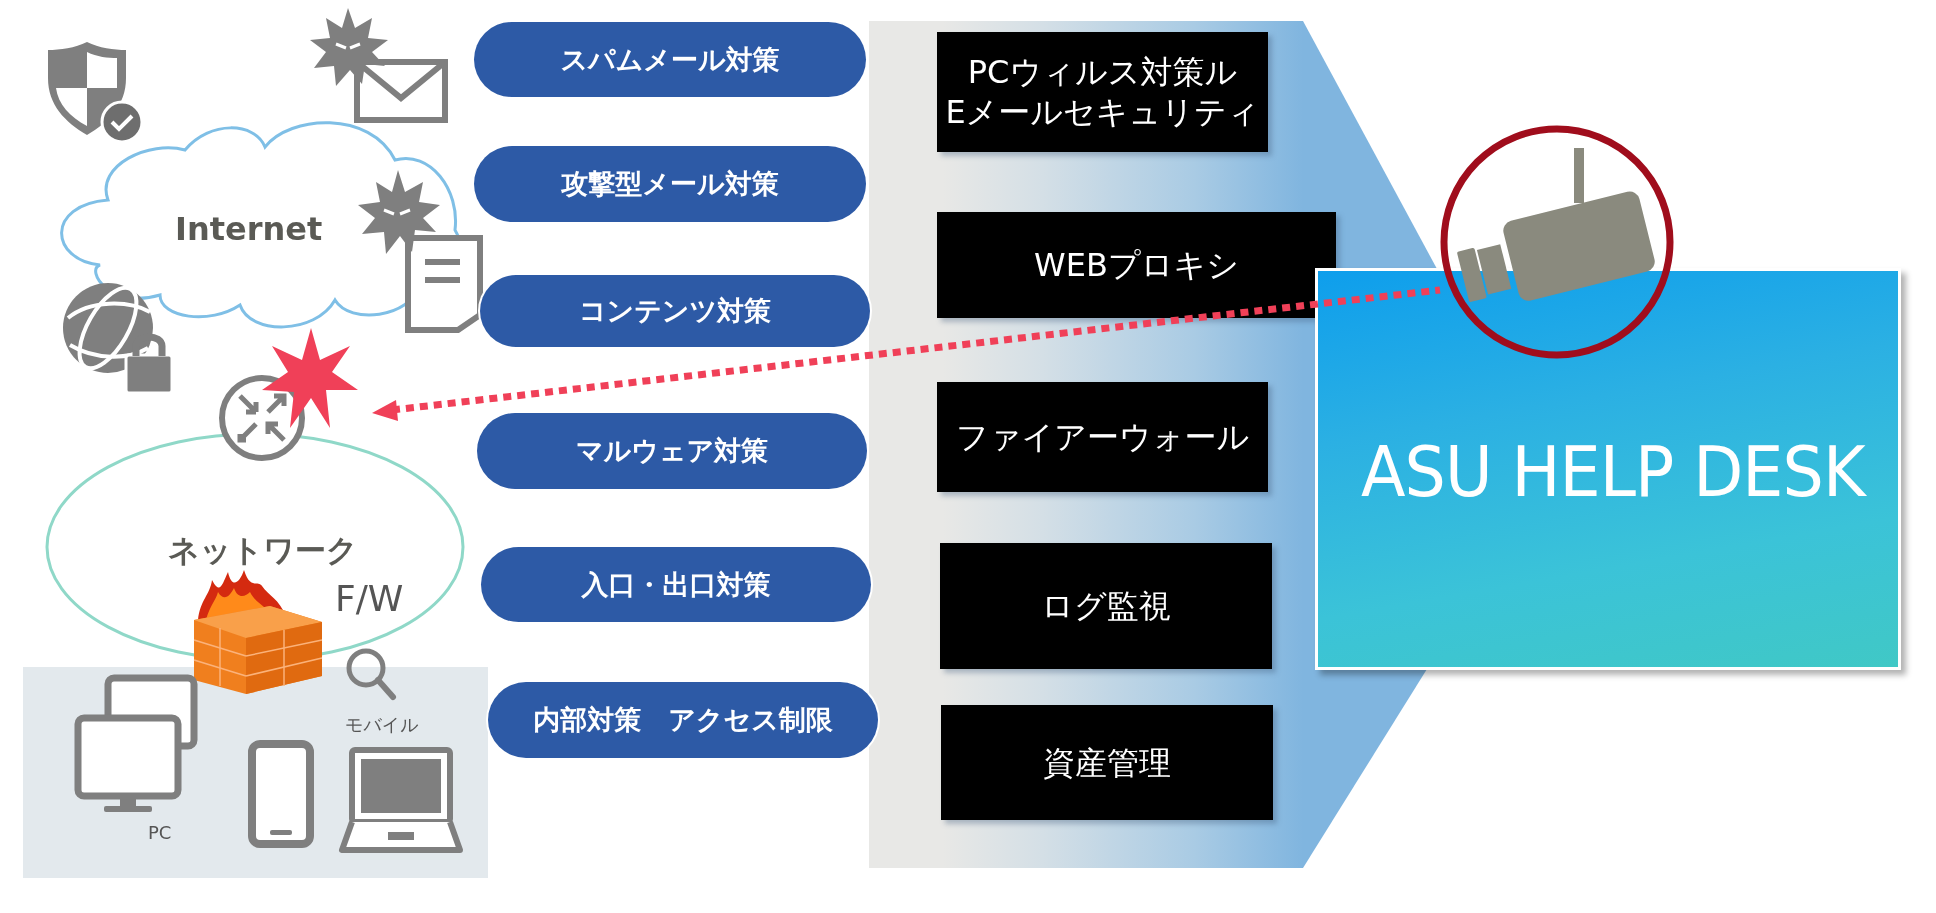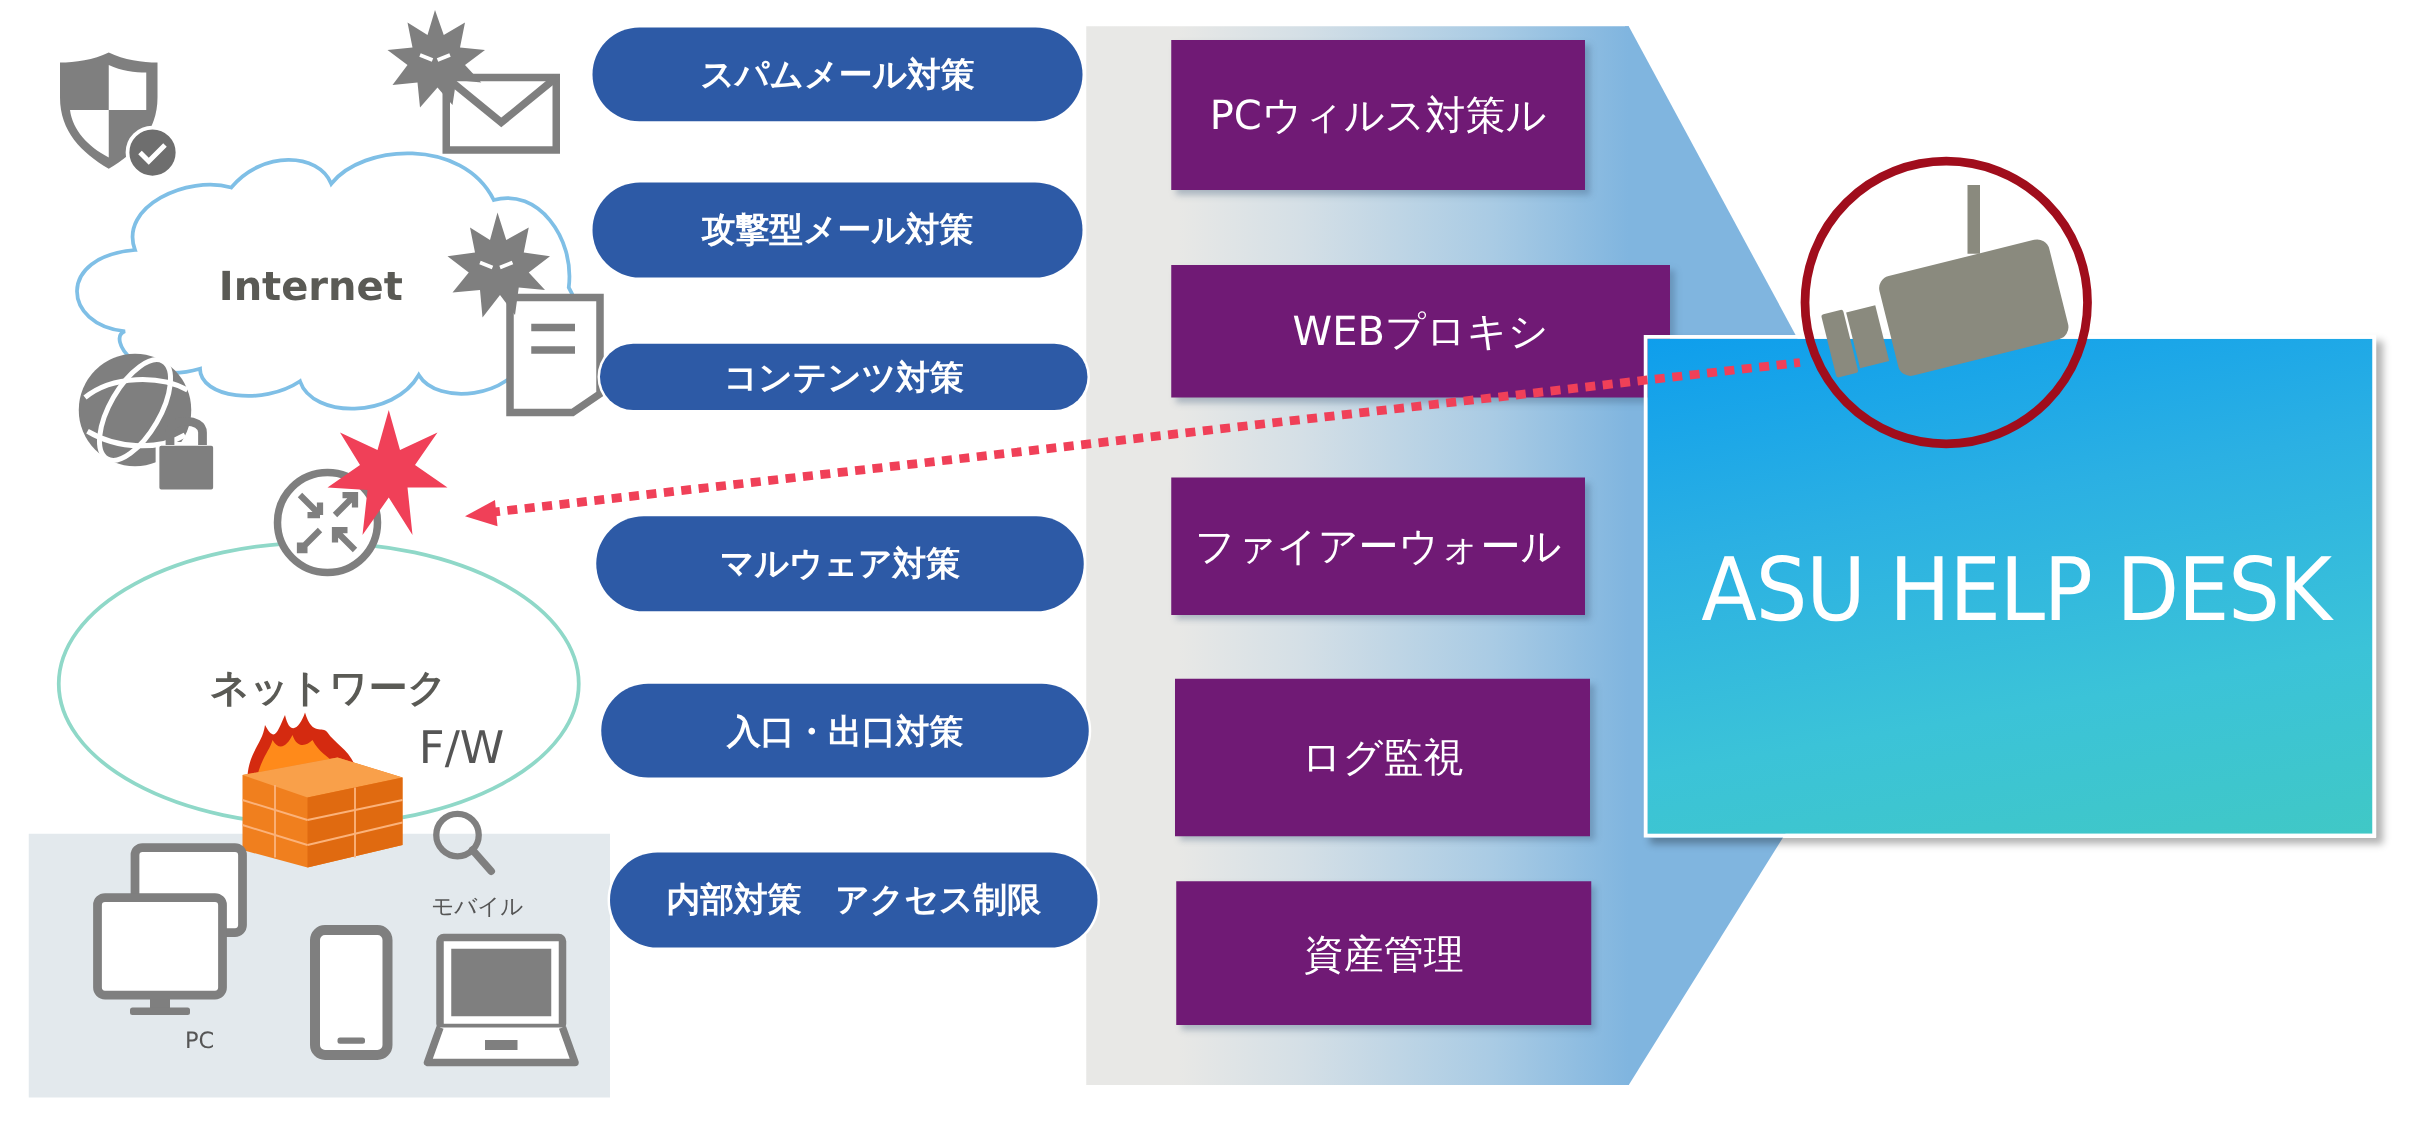--- a/index.html
+++ b/index.html
@@ -7,21 +7,21 @@
          font-family:"DejaVu Sans", sans-serif; }
   svg.bg { position:absolute; left:0; top:0; }
 
   
   .pill { position:absolute; background:#2d5aa6; color:#fff; border-radius:40px;
           display:flex; align-items:center; justify-content:center;
           font-weight:bold; font-size:27px; letter-spacing:0px;
           box-shadow: 0 0 0 2px #ffffff; }
 
   
-  .svc { position:absolute; background:#701a75; color:#fff;
+  .svc { position:absolute; background:#000000; color:#fff;
          display:flex; flex-direction:column; align-items:center; justify-content:center;
          font-size:32px; line-height:40px; text-align:center;
          box-shadow: 4px 4px 5px rgba(60,90,120,0.35); }
 
   
   .panel { position:absolute; left:869px; top:21px; width:434px; height:847px;
            background: linear-gradient(to right, #e8e8e6 0%, #e8e8e6 17%, #d4dfe6 40%, #a9cbe4 75%, #80b5df 100%); }
 
   .helpdesk { position:absolute; left:1315px; top:268px; width:586px; height:402px;
               background: linear-gradient(170deg, #0e9eec 0%, #2bb0e3 35%, #3bc3d8 70%, #40c8c6 100%);
@@ -143,35 +143,36 @@
 <div class="label-fw" style="left:335px; top:578px;">F/W</div>
 <div class="label-small" style="left:112px; top:822px;margin-left:36px;">PC</div>
 <div class="label-small" style="left:345px; top:713px;">モバイル</div>
 
 <div class="pill" style="left:474px; top:22px; width:392px; height:75px;">
   <span>スパムメール対策</span>
   </div>
 <div class="pill" style="left:474px; top:146px; width:392px; height:76px;">
   <span>攻撃型メール対策</span>
   </div>
-<div class="pill" style="left:480px; top:275px; width:390px; height:53px;">
+<div class="pill" style="left:480px; top:275px; width:390px; height:72px;">
   <span>コンテンツ対策</span>
   </div>
 <div class="pill" style="left:477px; top:413px; width:390px; height:76px;">
   <span>マルウェア対策</span>
   </div>
 <div class="pill" style="left:481px; top:547px; width:390px; height:75px;">
   <span>入口・出口対策</span>
   </div>
 <div class="pill" style="left:488px; top:682px; width:390px; height:76px;">
   <span>内部対策　アクセス制限</span>
   </div>
 
 <div class="svc" style="left:937px; top:32px; width:331px; height:120px;">
   <span>PCウィルス対策ル</span>
+  <span>Eメールセキュリティ</span>
 </div>
 <div class="svc" style="left:937px; top:212px; width:399px; height:106px;">
   <span>WEBプロキシ</span>
 </div>
 <div class="svc" style="left:937px; top:382px; width:331px; height:110px;">
   <span>ファイアーウォール</span>
 </div>
 <div class="svc" style="left:940px; top:543px; width:332px; height:126px;justify-content:center;">
   <span>ログ監視</span>
 </div>

